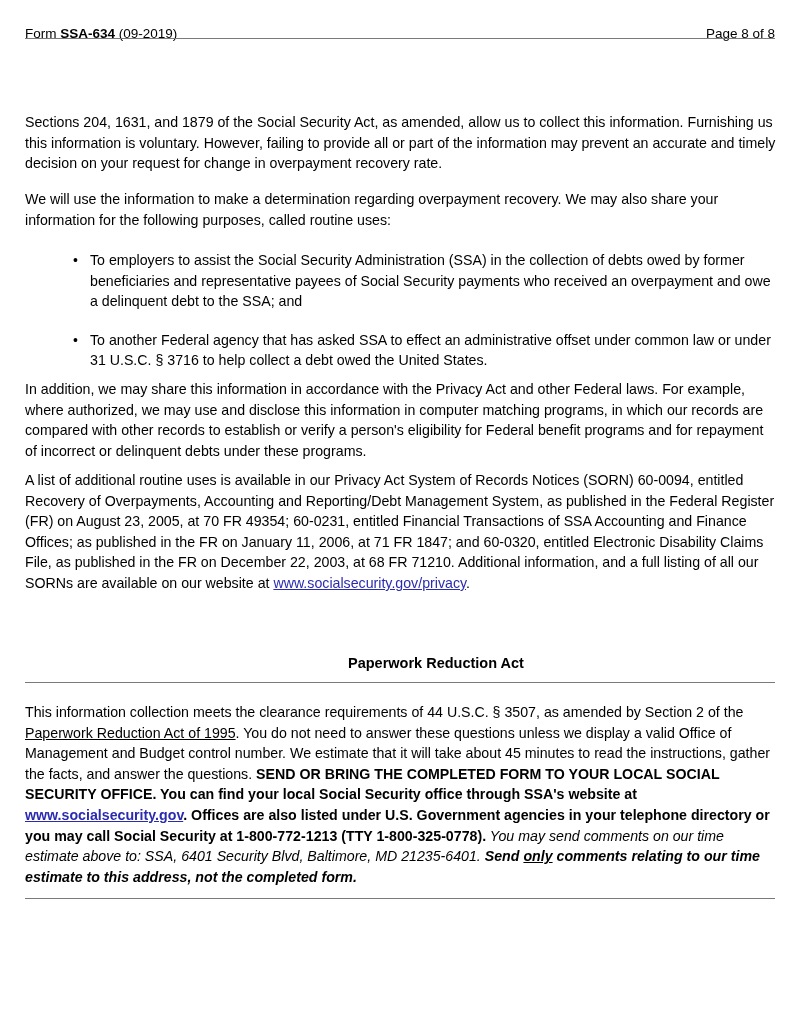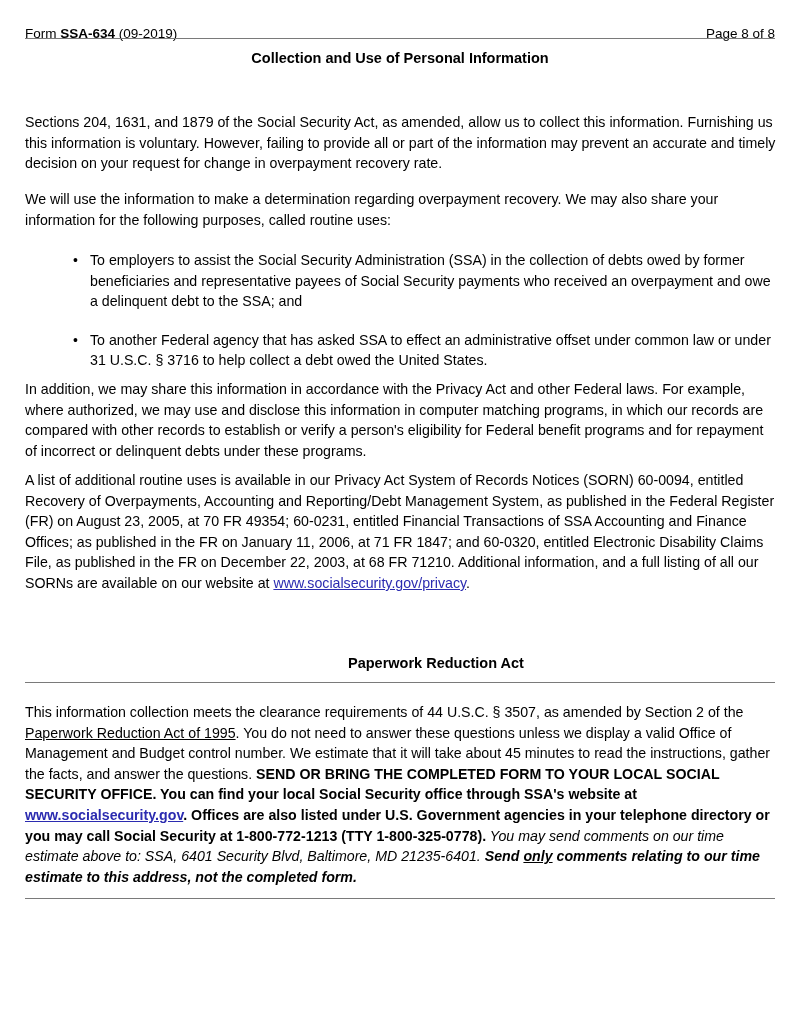--- a/index.html
+++ b/index.html
@@ -124,21 +124,20 @@
 <div class="page">
   <div class="sheet">
 
     <div class="header">
       <div class="header-left"><span>Form</span> <span class="b">SSA-634</span> <span>(09-2019)</span></div>
       <div class="header-right">Page 8 of 8</div>
     </div>
     <div class="rule rule-header"></div>
 
     <div class="title-block title-privacy">
-      <div>Collection and Use of Personal Information</div>
     </div>
 
     <div class="body p-intro">
       <p>Sections 204, 1631, and 1879 of the Social Security Act, as amended, allow us to collect this information. Furnishing us this information is voluntary.  However, failing to provide all or part of the information may prevent an accurate and timely decision on your request for change in overpayment recovery rate.</p>
     </div>
 
     <div class="body p-useinfo">
       <p>We will use the information to make a determination regarding overpayment recovery.  We may also share your information for the following purposes, called routine uses:</p>
     </div>
 

